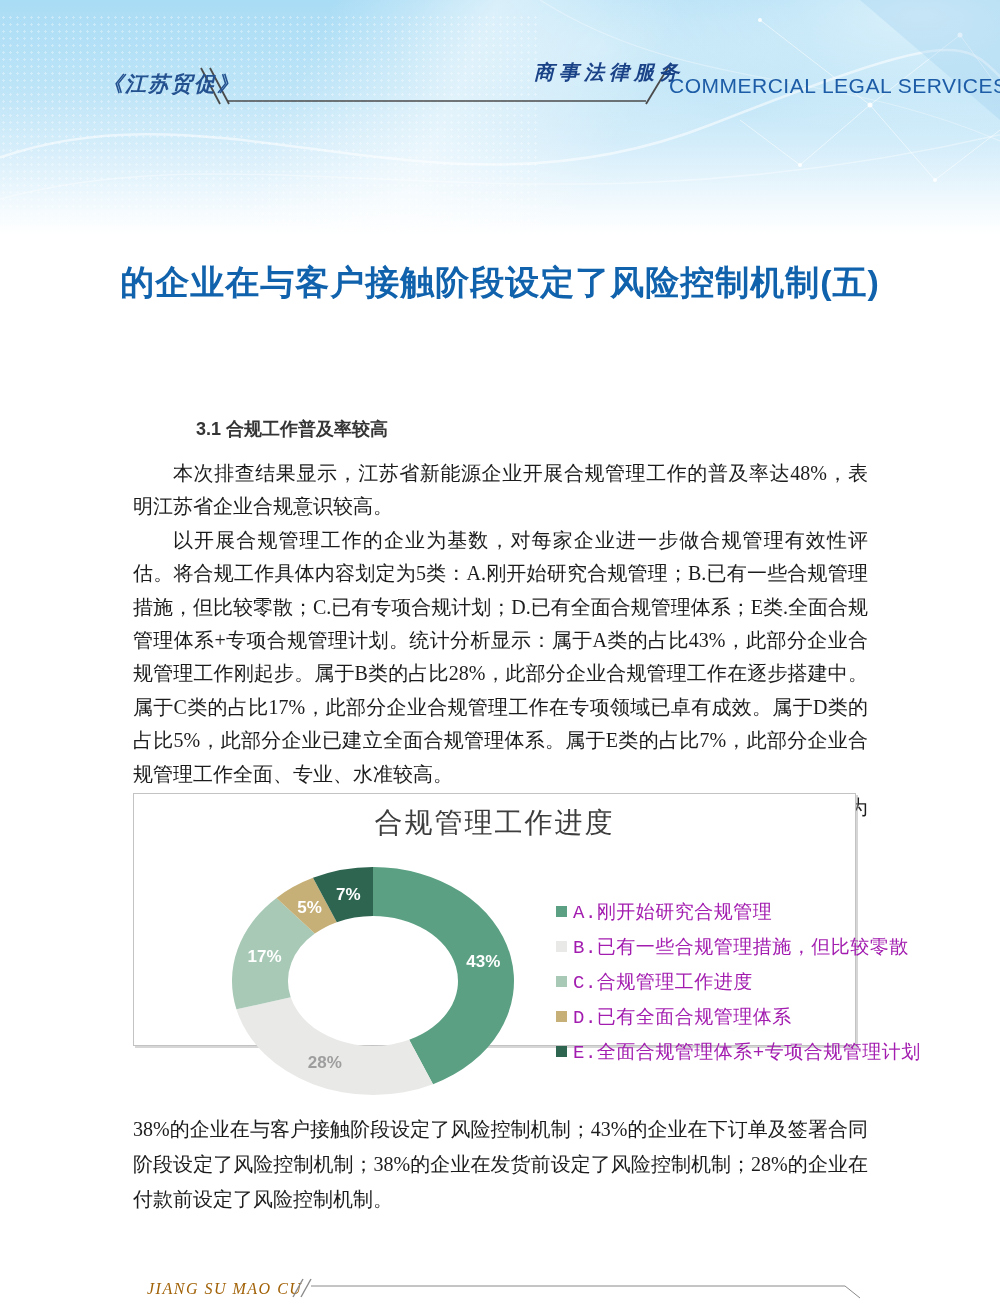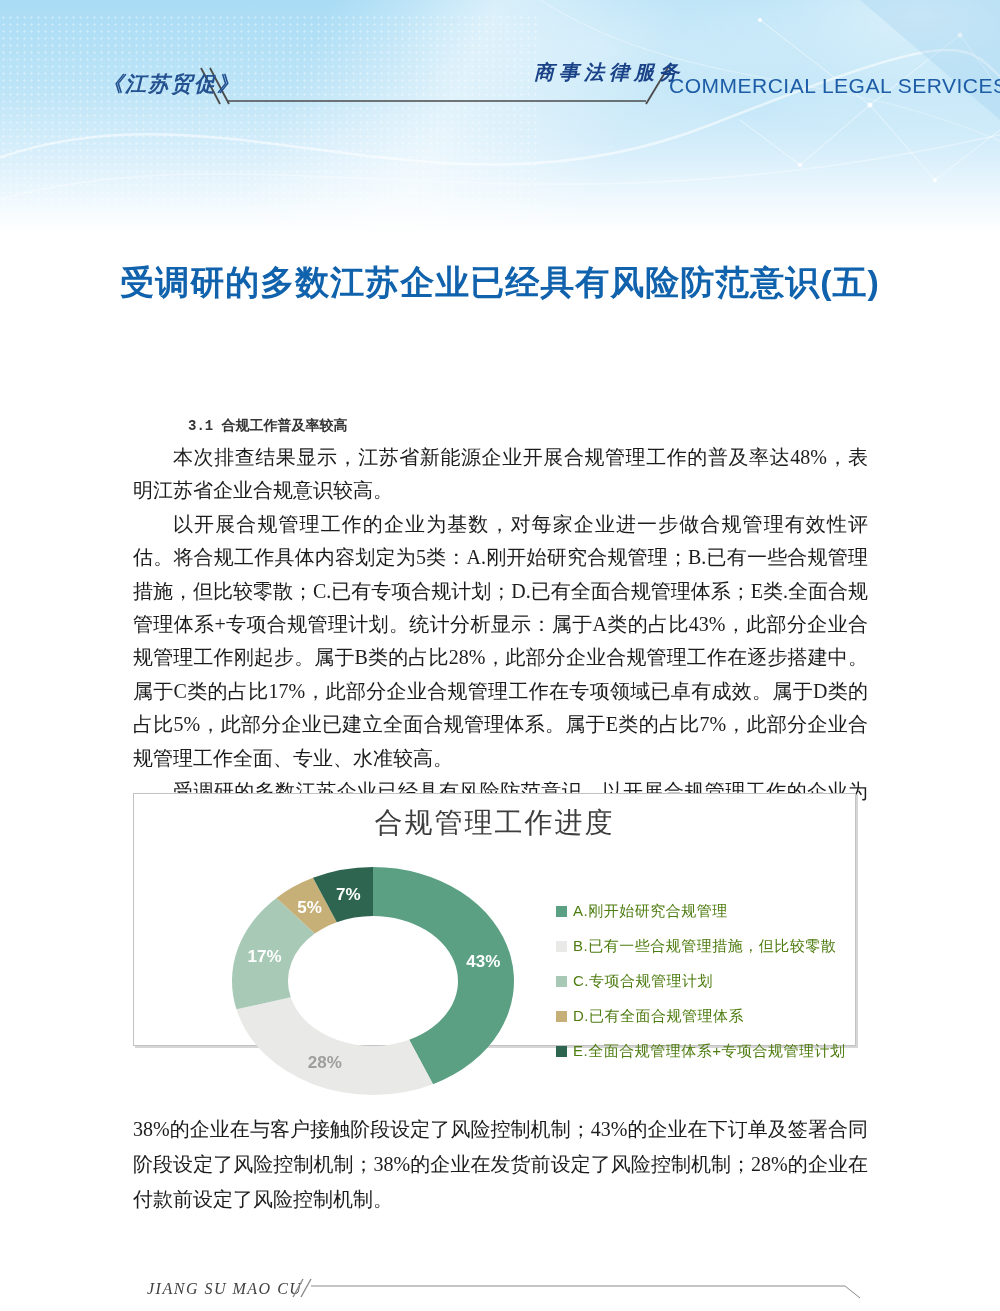--- a/index.html
+++ b/index.html
@@ -40,26 +40,26 @@
     font-family:"Liberation Sans","DejaVu Sans",sans-serif;font-weight:bold;font-size:34px;
     letter-spacing:1px;white-space:nowrap;
   }
   .doc-title.line1{top:260px;}
   .doc-title.line2{top:326px;}
   .section-heading{
     position:absolute;left:178px;top:380px;font-size:24px;font-weight:600;color:#353535;
     font-family:"Liberation Sans","DejaVu Sans",sans-serif;white-space:nowrap;letter-spacing:.5px;
   }
   .subsection-heading{
-    position:absolute;left:188px;top:417px;font-size:14px;font-weight:600;color:#353535;
-    font-family:Liberation Mono, monospace;white-space:nowrap;
+    position:absolute;left:196px;top:417px;font-size:18px;font-weight:600;color:#353535;
+    font-family:Liberation Sans, sans-serif;white-space:nowrap;
   }
   
   .body-text{
-    position:absolute;left:133px;top:441px;width:735px;
+    position:absolute;left:133px;top:457px;width:735px;
     font-size:20px;line-height:33.4px;color:#1c1c1c;text-align:justify;
   }
   .body-text p{margin:0;text-indent:2em;}
   .after-chart{
     position:absolute;left:133px;top:1112px;width:735px;
     font-size:20px;line-height:35px;color:#1c1c1c;text-align:justify;
   }
   .after-chart p{margin:0;}
   
   .chart-box{
@@ -72,26 +72,26 @@
     letter-spacing:2px;white-space:nowrap;
   }
   .donut-svg{position:absolute;left:0;top:0;}
   .donut-label{
     font-family:"Liberation Sans","DejaVu Sans",sans-serif;font-weight:bold;font-size:17px;
   }
   .chart-legend{position:absolute;left:422px;top:100px;}
   .legend-row{display:flex;align-items:center;height:35px;}
   .legend-marker{width:11px;height:11px;margin-right:6px;flex:none;}
   .legend-label{
-    font-size:15px;color:#4d7c0f;font-family:Liberation Sans, sans-serif;
+    font-size:19px;color:#a21caf;font-family:Liberation Mono, monospace;
     letter-spacing:.5px;white-space:nowrap;
   }
   
   .footer-journal{
-    position:absolute;left:147px;top:1280px;font-size:16px;font-style:italic;color:#404040;
+    position:absolute;left:147px;top:1280px;font-size:16px;font-style:italic;color:#a16207;
     letter-spacing:1.5px;white-space:nowrap;
   }
   .footer-decor{position:absolute;left:0;top:1270px;}
   .footer-page{position:absolute;left:873px;top:1318px;font-size:19px;color:#1a1a1a;}
 </style>
 </head>
 <body>
 
 <div class="page">
 
@@ -128,21 +128,21 @@
         <line x1="228" y1="101" x2="646" y2="101" stroke-width="1.3"></line>
         <line x1="646" y1="104" x2="669" y2="66"></line>
       </g>
     </svg>
 
     <span class="journal-title">《江苏贸促》</span>
     <span class="column-cn">商事法律服务</span>
     <span class="column-en">COMMERCIAL LEGAL SERVICES</span>
   </div>
 
-  <div class="doc-title line1">受调研的多数江苏企业已经具有风险防范意识(五)</div>
+  <div class="doc-title line1">的企业在与客户接触阶段设定了风险控制机制(五)</div>
 
   <div class="subsection-heading">3.1 合规工作普及率较高</div>
 
   <div class="body-text">
     <p>本次排查结果显示，江苏省新能源企业开展合规管理工作的普及率达48%，表明江苏省企业合规意识较高。</p>
     <p>以开展合规管理工作的企业为基数，对每家企业进一步做合规管理有效性评估。将合规工作具体内容划定为5类：A.刚开始研究合规管理；B.已有一些合规管理措施，但比较零散；C.已有专项合规计划；D.已有全面合规管理体系；E类.全面合规管理体系+专项合规管理计划。统计分析显示：属于A类的占比43%，此部分企业合规管理工作刚起步。属于B类的占比28%，此部分企业合规管理工作在逐步搭建中。属于C类的占比17%，此部分企业合规管理工作在专项领域已卓有成效。属于D类的占比5%，此部分企业已建立全面合规管理体系。属于E类的占比7%，此部分企业合规管理工作全面、专业、水准较高。</p>
     <p>受调研的多数江苏企业已经具有风险防范意识。以开展合规管理工作的企业为基数，</p>
   </div>
 
   <div class="chart-box">
@@ -163,21 +163,21 @@
         <div class="legend-row">
           <span class="legend-marker" style="background: rgb(91, 160, 131);"></span>
           <span class="legend-label">A.刚开始研究合规管理</span>
         </div>
         <div class="legend-row">
           <span class="legend-marker" style="background: rgb(233, 233, 231);"></span>
           <span class="legend-label">B.已有一些合规管理措施，但比较零散</span>
         </div>
         <div class="legend-row">
           <span class="legend-marker" style="background: rgb(167, 201, 182);"></span>
-          <span class="legend-label">C.专项合规管理计划</span>
+          <span class="legend-label">C.合规管理工作进度</span>
         </div>
         <div class="legend-row">
           <span class="legend-marker" style="background: rgb(198, 176, 119);"></span>
           <span class="legend-label">D.已有全面合规管理体系</span>
         </div>
         <div class="legend-row">
           <span class="legend-marker" style="background: rgb(46, 101, 81);"></span>
           <span class="legend-label">E.全面合规管理体系+专项合规管理计划</span>
         </div>
       </div>

